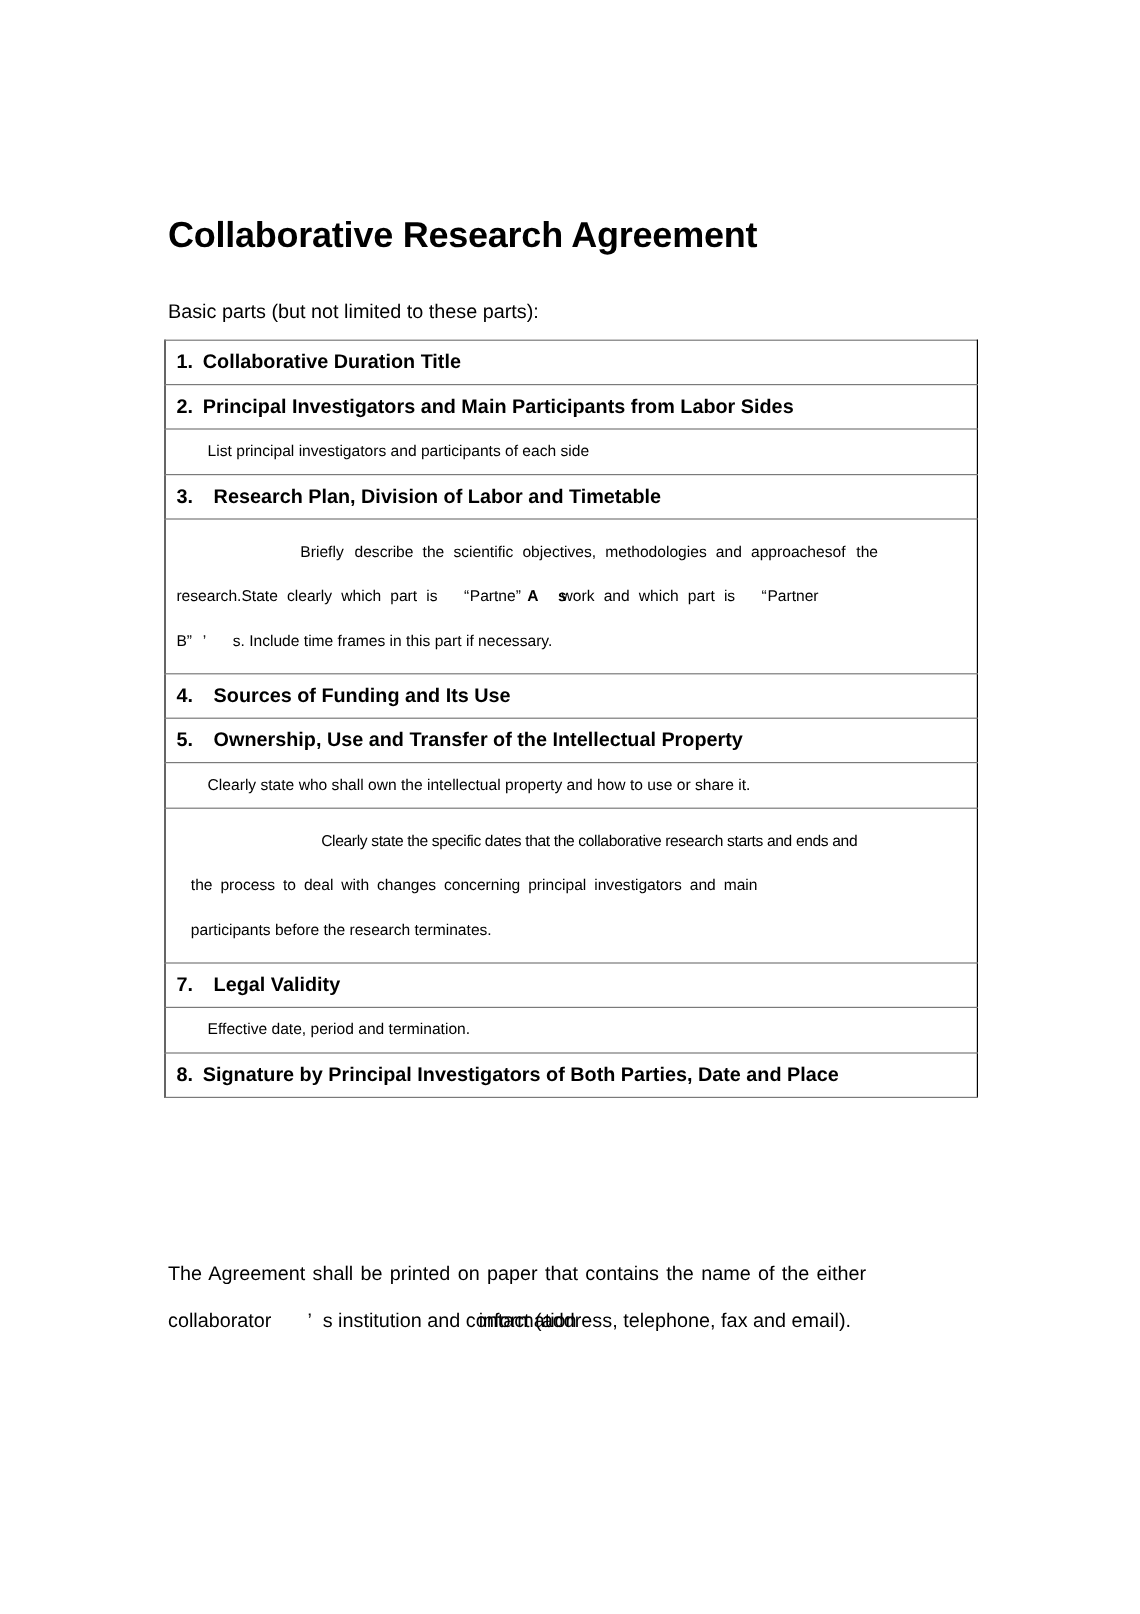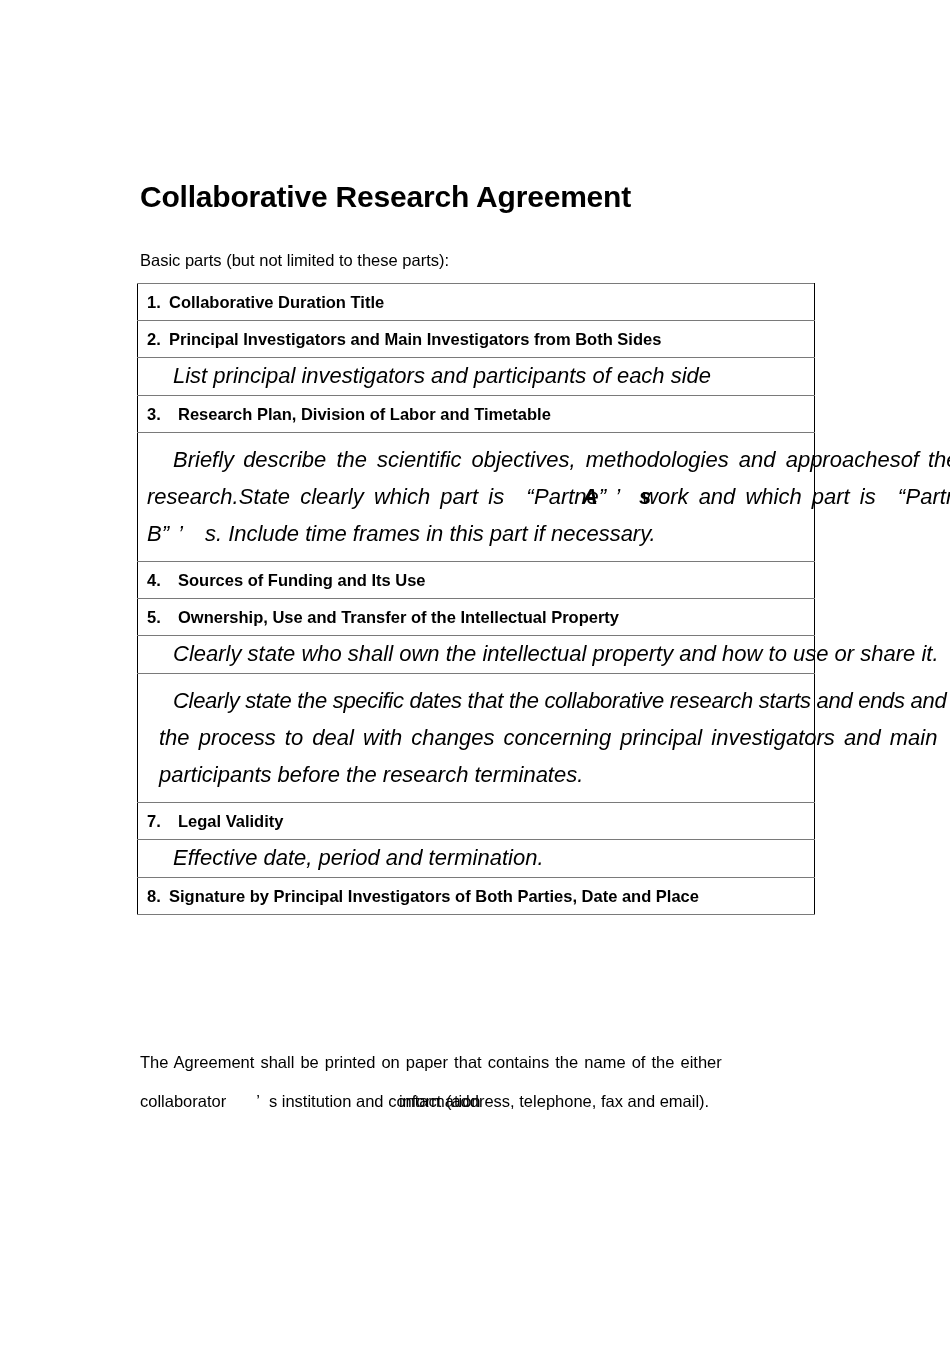--- a/index.html
+++ b/index.html
@@ -74,32 +74,32 @@
   .heading-cell .num {
     display: inline-block;
     min-width: 22px;
   }
   .heading-cell .num.wide {
     min-width: 31px;
   }
 
   .body-cell {
     padding: 8px 5px 9px 9px;
-    font-size: 22px;
+    font-size: 13px;
     line-height: 37px;
-    font-style: italic;
   }
 
   .body-cell .line {
     white-space: nowrap;
     height: 37px;
     position: relative;
   }
   .body-cell .line.first {
     text-indent: 26px;
+    text-align: center;
   }
   .body-cell .line.indent-sm {
     text-indent: 12px;
   }
 
   .body-cell.single {
     padding: 3px 5px 4px 9px;
     line-height: 30px;
   }
   .body-cell.single .line {
@@ -161,21 +161,21 @@
         <td>
           <div class="heading-cell">
             <span class="num">1.</span><span>Collaborative Duration Title</span>
           </div>
         </td>
       </tr>
 
       <tr>
         <td>
           <div class="heading-cell">
-            <span class="num">2.</span><span>Principal Investigators and Main Investigators from Both Sides</span>
+            <span class="num">2.</span><span>Principal Investigators and Main Participants from Labor Sides</span>
           </div>
         </td>
       </tr>
       <tr>
         <td>
           <div class="body-cell single">
             <div class="line">List principal investigators and participants of each side</div>
           </div>
         </td>
       </tr>

